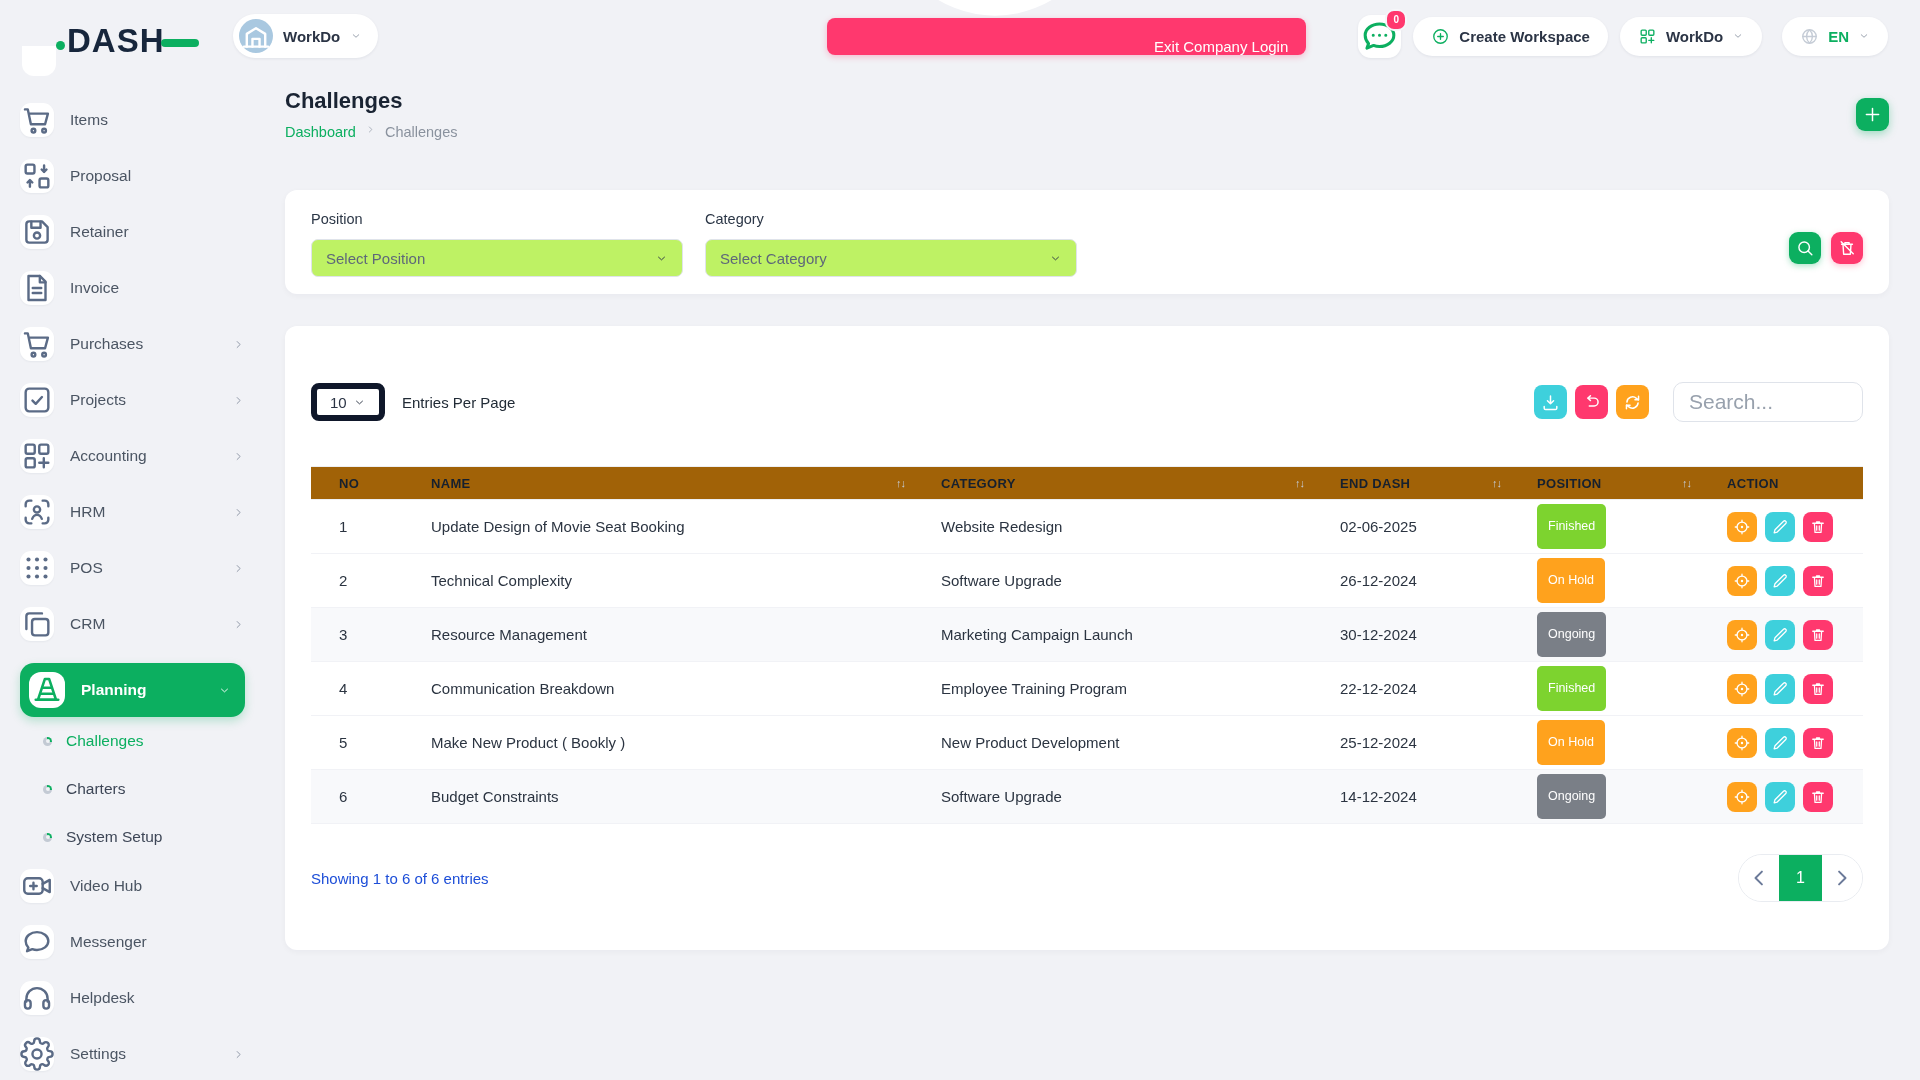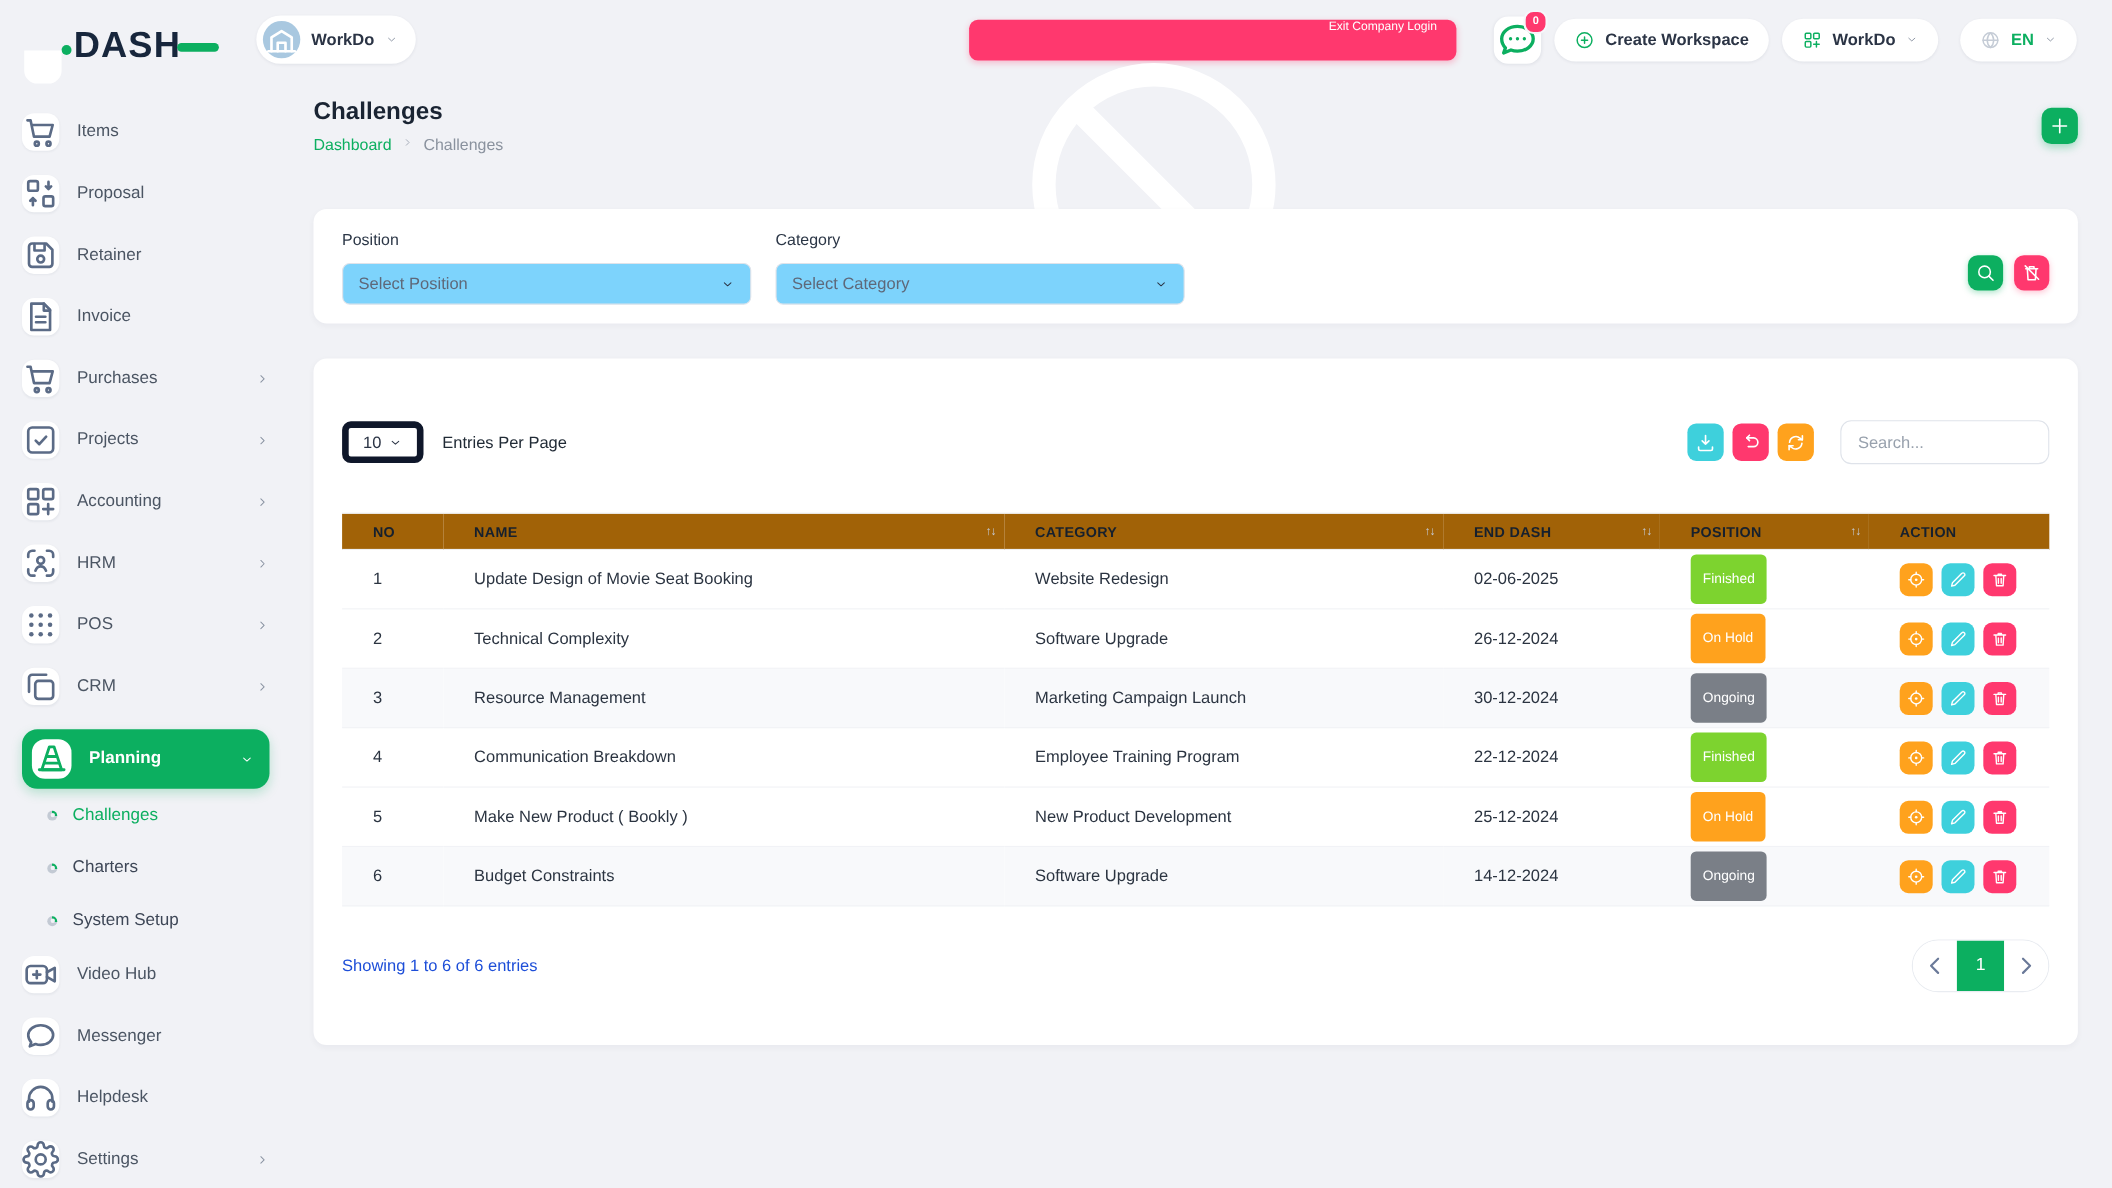--- a/index.html
+++ b/index.html
@@ -14,22 +14,22 @@
   .logo-dot{width:9px;height:9px;border-radius:50%;background:var(--primary);margin-right:2px;margin-top:10px}
   .logo-text{font-size:33px;font-weight:800;color:#17263c;letter-spacing:1px;line-height:1}
   .logo-dash{width:38px;height:8px;border-radius:4px;background:var(--primary);margin-left:-4px;margin-top:6px}
   .ws-pill{position:absolute;left:233px;top:14px;height:44px;background:#fff;border-radius:22px;
     display:flex;align-items:center;gap:10px;padding:0 16px 0 6px;box-shadow:0 1px 3px rgba(20,30,60,.07)}
   .ws-avatar{width:34px;height:34px;border-radius:50%;display:flex;align-items:center;justify-content:center;color:#fff}
   .ws-avatar svg{width:18px;height:18px}
   .ws-label{font-size:15px;font-weight:700;color:#2b3445}
   .chev-sm{width:12px;height:12px;color:#8a93a2}
   .top-right{position:absolute;right:32px;top:0;height:72px;display:flex;align-items:center;gap:12px}
-  .btn-exit{height:37px;border:none;border-radius:8px;background:var(--pink);color:#fff;font-size:11px;
-    font-family:inherit;display:flex;align-items:flex-start;gap:9px;padding:0 18px;margin-right:22px;cursor:pointer;
+  .btn-exit{height:37px;border:none;border-radius:8px;background:var(--pink);color:#fff;font-size:15px;
+    font-family:inherit;display:flex;align-items:flex-end;gap:9px;padding:0 18px;margin-right:40px;cursor:pointer;
     box-shadow:0 2px 6px rgba(255,56,110,.3)}
   .btn-exit svg{width:16px;height:16px}
   .chat-tile{position:relative;width:43px;height:43px;background:#fff;border-radius:13px;display:flex;
     align-items:center;justify-content:center;color:var(--primary);box-shadow:0 1px 3px rgba(20,30,60,.07)}
   .chat-tile svg{width:22px;height:22px}
   .chat-badge{position:absolute;top:-6px;right:-6px;min-width:18px;height:18px;border-radius:9px;background:var(--pink);
     border:2px solid #f6f7fa;color:#fff;font-size:10px;display:flex;align-items:center;justify-content:center;font-weight:700}
   .pill{height:39px;background:#fff;border-radius:20px;display:flex;align-items:center;gap:9px;padding:0 18px;
     font-size:15px;color:#2b3445;font-weight:600;box-shadow:0 1px 3px rgba(20,30,60,.07);cursor:pointer}
   .pill .ic-green{width:19px;height:19px;color:var(--primary)}
@@ -71,21 +71,21 @@
   .btn-add{width:33px;height:33px;margin-top:22px;border:none;border-radius:9px;background:var(--primary);color:#fff;
     display:flex;align-items:center;justify-content:center;cursor:pointer;box-shadow:0 3px 8px rgba(12,175,96,.35)}
   .btn-add svg{width:17px;height:17px}
   .card{background:#fff;border-radius:12px;box-shadow:0 2px 6px rgba(24,35,61,.04)}
   
   .filter-card{margin-top:50px;padding:21px 26px 24px;box-sizing:border-box;height:104px}
   .filter-row{display:flex;align-items:center;gap:22px}
   .fgroup{display:flex;flex-direction:column}
   .flabel{font-size:14.5px;color:#2b3646;margin-bottom:12px}
   .select{width:372px;height:38px;border:1px solid #dfe3ea;border-radius:7px;display:flex;align-items:center;
-    justify-content:space-between;padding:0 14px;box-sizing:border-box;font-size:15px;color:#5e6879;cursor:pointer;background:#7dd3fc}
+    justify-content:space-between;padding:0 14px;box-sizing:border-box;font-size:15px;color:#5e6879;cursor:pointer;background:#bef264}
   .select .chev-d{width:13px;height:13px;color:#2b3445}
   .filter-btns{margin-left:auto;display:flex;gap:10px;align-self:center;margin-top:8px}
   .sq-btn{width:32px;height:32px;border:none;border-radius:9px;color:#fff;display:flex;align-items:center;
     justify-content:center;cursor:pointer}
   .sq-btn svg{width:16px;height:16px}
   .sq-green{background:var(--primary);box-shadow:0 2px 6px rgba(12,175,96,.35)}
   .sq-pink{background:var(--pink);box-shadow:0 2px 6px rgba(255,56,110,.3)}
   
   .table-card{margin-top:32px;padding:30px 26px 48px;box-sizing:border-box;min-height:615px}
   .tc-controls{display:flex;align-items:center;margin-top:26px}
@@ -94,21 +94,21 @@
   .entries-select .chev-d{width:13px;height:13px;color:#2b3445}
   .entries-label{font-size:15px;color:#212b36;margin-left:17px}
   .tc-right{margin-left:auto;display:flex;align-items:center;gap:8px}
   .tool-btn{width:33px;height:34px;border:none;border-radius:8px;color:#fff;display:flex;align-items:center;
     justify-content:center;cursor:pointer}
   .tool-btn svg{width:16px;height:16px}
   .tool-teal{background:var(--teal)}
   .tool-pink{background:var(--pink)}
   .tool-orange{background:var(--orange)}
   .search-box{width:190px;height:40px;margin-left:16px;border:1px solid #dfe3ea;border-radius:10px;padding:0 15px;
-    box-sizing:border-box;font-size:15px;color:#333;font-family:inherit;outline:none;background:#fff}
+    box-sizing:border-box;font-size:21px;color:#333;font-family:inherit;outline:none;background:#fff}
   .search-box::placeholder{color:#98a1ad}
   table.data{width:100%;border-collapse:collapse;table-layout:fixed;margin-top:44px}
   table.data th{height:32px;background:#a16207;border-top:1px solid #edeff3;border-bottom:1px solid #edeff3;
     padding:0 0 0 28px;text-align:right;font-size:13px;font-weight:700;color:#16202e;letter-spacing:.3px}
   .th-in{display:flex;align-items:center;justify-content:space-between;padding-right:8px}
   .sort{font-size:11px;color:#c6ccd6;letter-spacing:-1px;font-weight:400}
   table.data td{height:53px;border-bottom:1px solid #f1f2f6;padding:0 0 0 28px;font-size:15px;color:#2b3441}
   table.data tbody tr:nth-child(3n){background:#f8f9fb}
   td.c-no{color:#333}
   .badge{display:inline-block;padding:16px 11px;border-radius:5px;color:#fff;font-size:12.5px;line-height:1}

